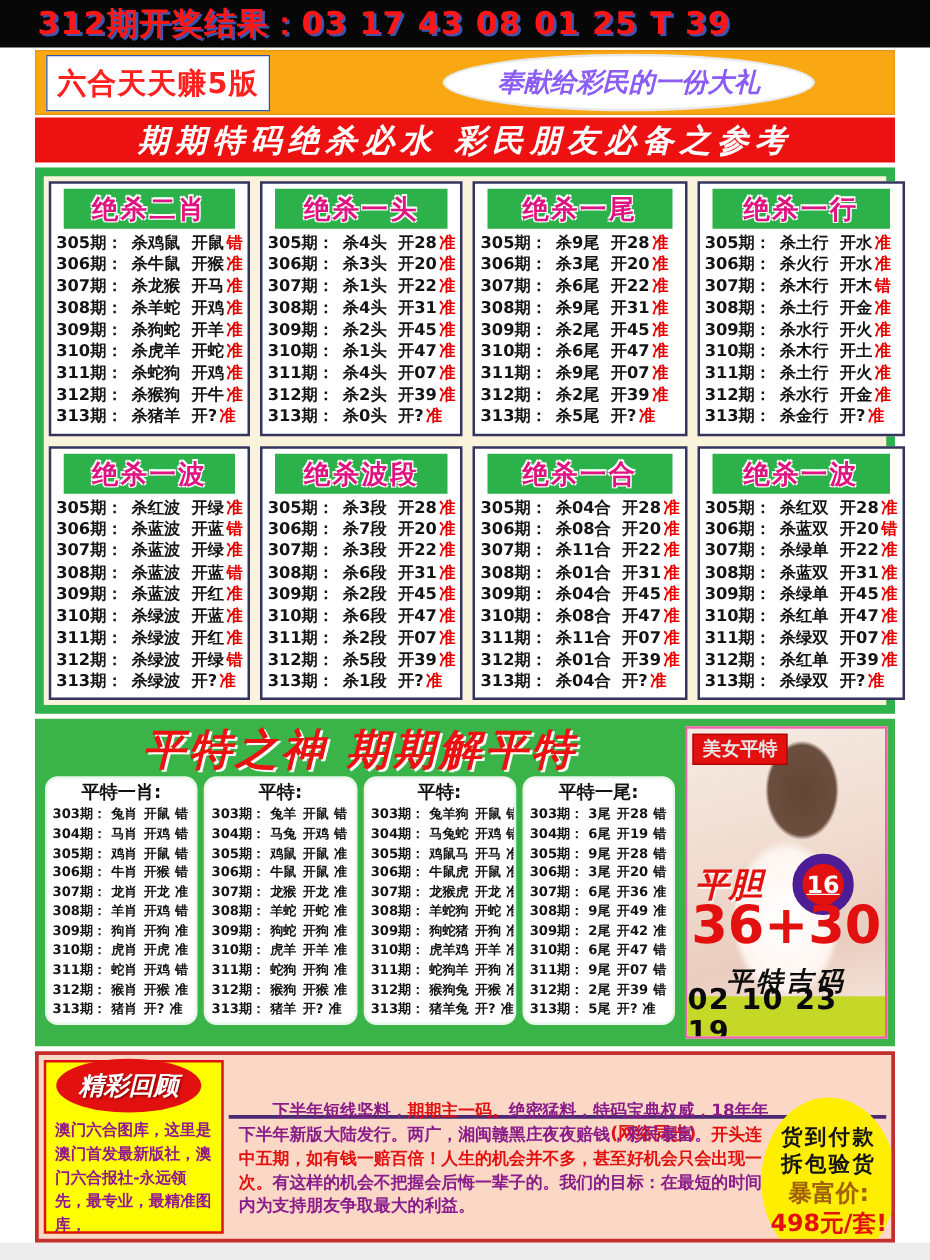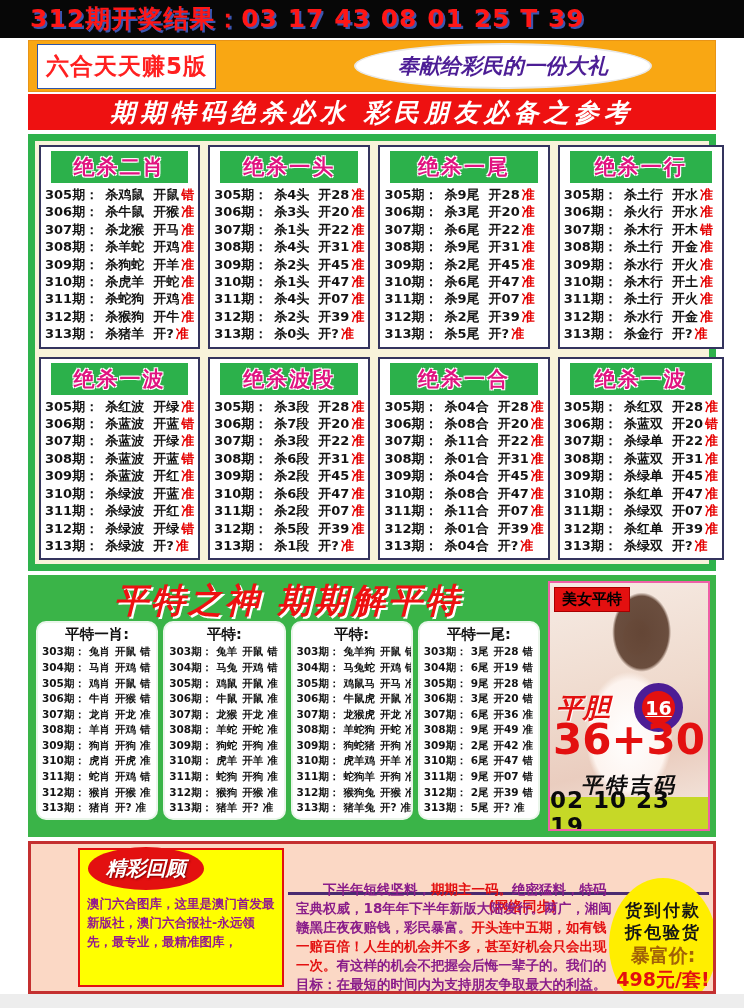--- a/index.html
+++ b/index.html
@@ -18,21 +18,21 @@
     margin:2px 28px 0;height:52px;background:#f9a713;border:1px solid #e89416;
     display:flex;align-items:center;padding:0 8px;box-sizing:border-box;
   }
   .badge{
     background:#ffffff;border:1px solid #2f56a8;color:#ff2020;
     font-size:23px;font-weight:bold;padding:6px 8px;letter-spacing:1px;
     text-shadow:1px 1px 0 #fff,-1px -1px 0 #fff,1px -1px 0 #fff,-1px 1px 0 #fff;
   }
   .slogan-oval{
     margin-left:auto;margin-right:55px;background:#fff;border:2px solid #e8e8e8;
-    border-radius:50%;padding:7px 42px;color:#4c1d95;font-size:21px;
+    border-radius:50%;padding:7px 42px;color:#8b5cf6;font-size:21px;
     font-weight:bold;font-style:italic;white-space:nowrap;
   }
   
   .banner{
     margin:2px 28px 0;height:36px;background:#ee1111;color:#ffffff;
     font-weight:bold;font-size:25px;font-style:italic;display:flex;
     align-items:center;justify-content:center;letter-spacing:5px;white-space:nowrap;
   }
   
   .kill-section{
@@ -72,42 +72,42 @@
   
   .beauty{width:158px;margin-left:6px;background:#fff;border:2px solid #ef5fa7;
     position:relative;overflow:hidden;flex-shrink:0;}
   .photo{position:absolute;inset:0;
     background:
       radial-gradient(ellipse 46px 62px at 58% 20%, rgba(92,62,46,.95) 0%, rgba(92,62,46,.9) 58%, rgba(92,62,46,0) 64%),
       radial-gradient(ellipse 20px 26px at 55% 22%, #f4d6c3 0%, #f4d6c3 66%, rgba(244,214,195,0) 72%),
       radial-gradient(ellipse 58px 85px at 50% 62%, #ffffff 0%, #fdf4ef 65%, rgba(253,244,239,0) 75%),
       linear-gradient(165deg,#f6ebe4 0%,#efdacd 45%,#eacdbf 70%,#f6ece5 100%);
   }
-  .beauty-badge{position:absolute;top:4px;left:4px;background:#e31010;color:#000000;
+  .beauty-badge{position:absolute;top:4px;left:4px;background:#e31010;color:#e5e5e5;
     font-size:15px;font-weight:bold;padding:2px 7px;border:1px solid #a80000;z-index:3;}
   .pingdan{position:absolute;top:100px;left:6px;z-index:3;display:flex;align-items:center;}
   .pingdan-label{color:#e31010;font-size:27px;font-weight:bold;font-style:italic;
     text-shadow:1px 1px 0 #fff;}
   .pingdan-circle{width:33px;height:33px;background:#e31010;color:#fff;border-radius:50%;
     font-size:19px;font-weight:bold;display:flex;align-items:center;justify-content:center;
     margin-left:24px;border:8px solid #4c1d95;text-decoration:underline;}
   .bignum{position:absolute;top:136px;width:100%;text-align:center;color:#e31010;
     font-size:42px;font-weight:bold;line-height:1;z-index:3;}
   .lucky-label{position:absolute;top:188px;width:100%;text-align:center;color:#0d0d0d;
     font-size:21px;font-weight:bold;font-style:italic;letter-spacing:3px;z-index:3;}
   .lucky-bar{position:absolute;bottom:0;left:0;right:0;height:32px;background:#c6d827;
     color:#0a0a0a;font-size:23px;font-weight:bold;display:flex;align-items:center;
     justify-content:center;letter-spacing:1px;z-index:3;}
   
   .bottom-section{
     margin:4px 28px 0;height:153px;border:3px solid #c43030;background:#fbd8c5;
     display:flex;padding:4px;box-sizing:border-box;overflow:hidden;position:relative;
   }
-  .review-box{width:206px;flex-shrink:0;background:#ffff00;border:2px solid #e31010;
-    position:relative;padding:44px 7px 4px;box-sizing:border-box;margin-left:43px;}
+  .review-box{width:144px;flex-shrink:0;background:#ffff00;border:2px solid #e31010;
+    position:relative;padding:44px 7px 4px;box-sizing:border-box;}
   .review-badge{position:absolute;top:-3px;left:8px;background:#e31010;color:#ffffff;
     font-size:20px;font-weight:bold;font-style:italic;padding:8px 18px;border-radius:50%;
     text-shadow:1px 1px 2px #7a0000;white-space:nowrap;}
   .review-text{color:#93188f;font-size:12.5px;font-weight:bold;line-height:19px;}
   .qimen{flex:1;min-width:0;position:relative;padding-left:8px;}
   .qimen-line{position:absolute;top:44px;left:4px;right:0;border-top:3px solid #4a2a70;z-index:1;}
   .qimen-oval{width:426px;height:50px;margin:-7px 0 0 12px;background:#5b2d8e;border-radius:50%;
     display:flex;align-items:center;justify-content:center;color:#ffe900;font-size:36px;
     font-weight:bold;letter-spacing:2px;position:relative;z-index:2;white-space:nowrap;}
   .qimen-sync{position:absolute;top:50px;right:152px;color:#e31010;font-size:14px;

